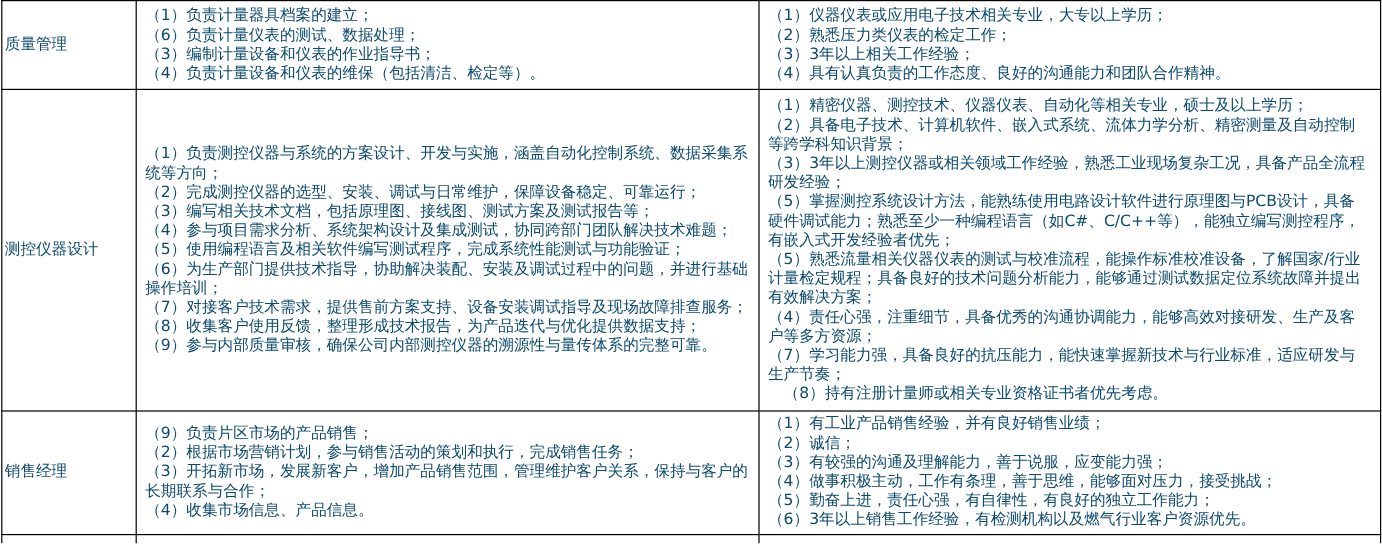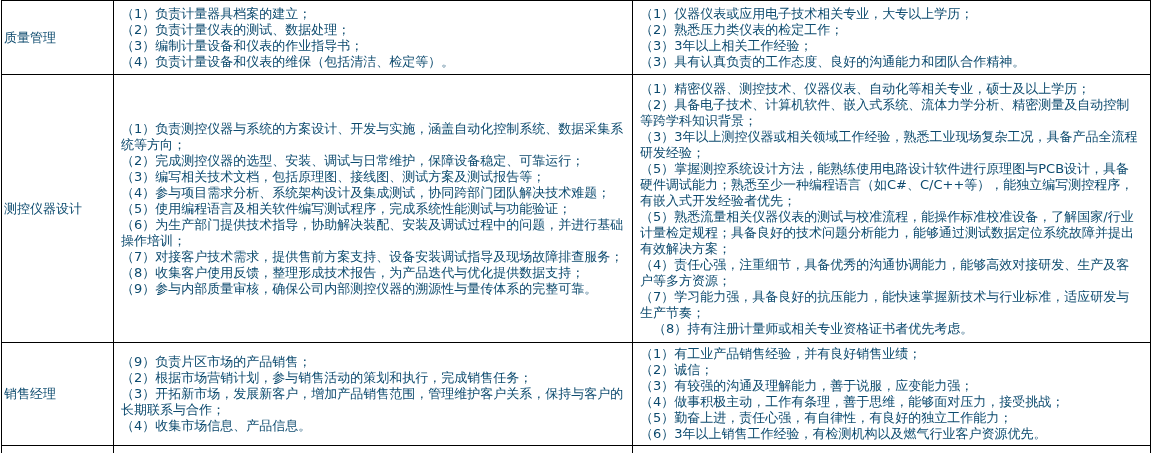--- a/index.html
+++ b/index.html
@@ -61,29 +61,29 @@
       <col style="width:518px">
     </colgroup>
     <tbody>
 
       <tr class="row-1">
         <td class="pos-cell">
           <span>质量管理</span>
         </td>
         <td class="text-cell">
           <div class="item">（1）负责计量器具档案的建立；</div>
-          <div class="item">（2）负责计量仪表的测试、数据处理；</div>
+          <div class="item">（6）负责计量仪表的测试、数据处理；</div>
           <div class="item">（3）编制计量设备和仪表的作业指导书；</div>
           <div class="item">（4）负责计量设备和仪表的维保（包括清洁、检定等）。</div>
         </td>
         <td class="text-cell">
           <div class="item">（1）仪器仪表或应用电子技术相关专业，大专以上学历；</div>
           <div class="item">（2）熟悉压力类仪表的检定工作；</div>
           <div class="item">（3）3年以上相关工作经验；</div>
-          <div class="item">（3）具有认真负责的工作态度、良好的沟通能力和团队合作精神。</div>
+          <div class="item">（4）具有认真负责的工作态度、良好的沟通能力和团队合作精神。</div>
         </td>
       </tr>
 
       <tr class="row-2">
         <td class="pos-cell">
           <span>测控仪器设计</span>
         </td>
         <td class="text-cell">
           <div class="item">（1）负责测控仪器与系统的方案设计、开发与实施，涵盖自动化控制系统、数据采集系统等方向；</div>
           <div class="item">（2）完成测控仪器的选型、安装、调试与日常维护，保障设备稳定、可靠运行；</div>

